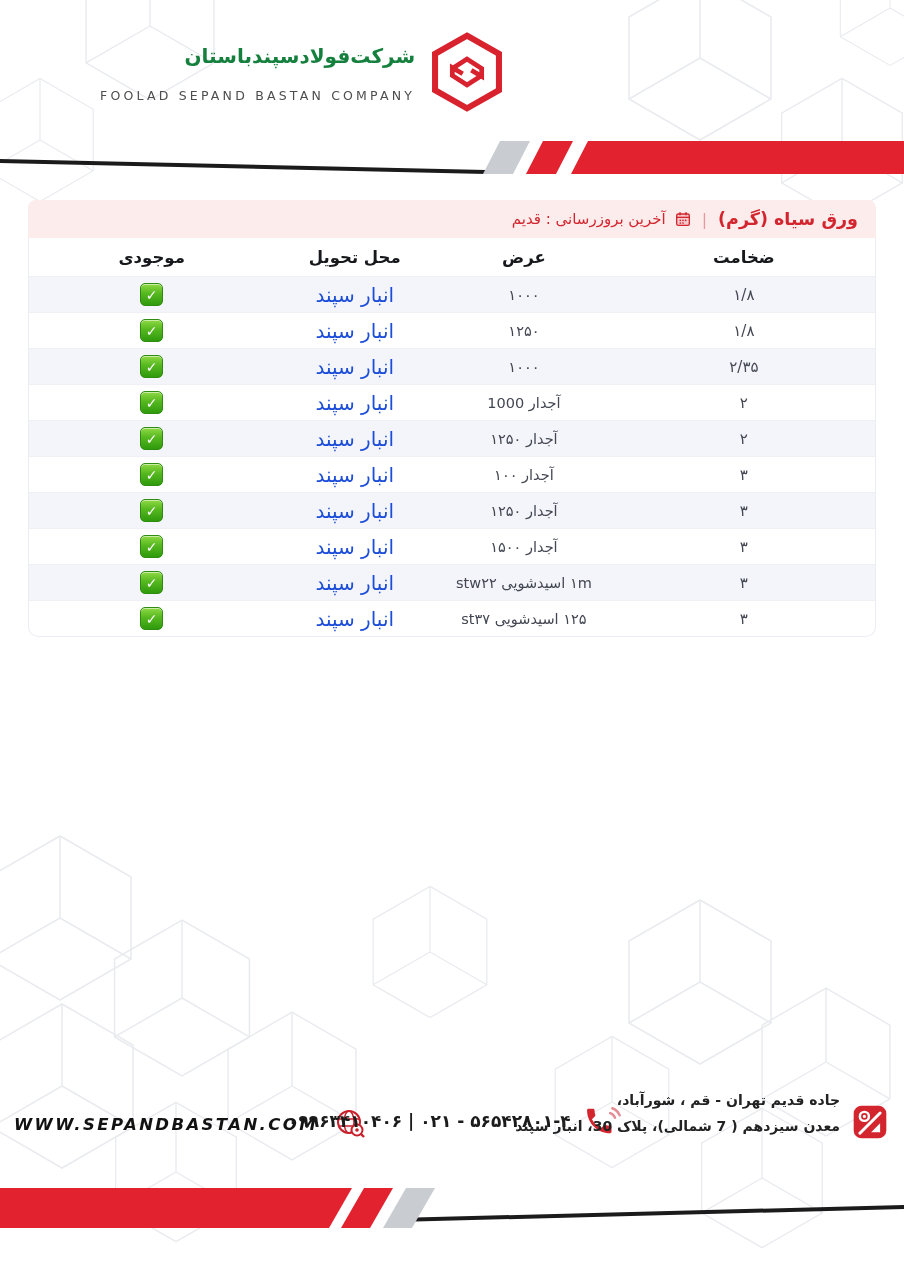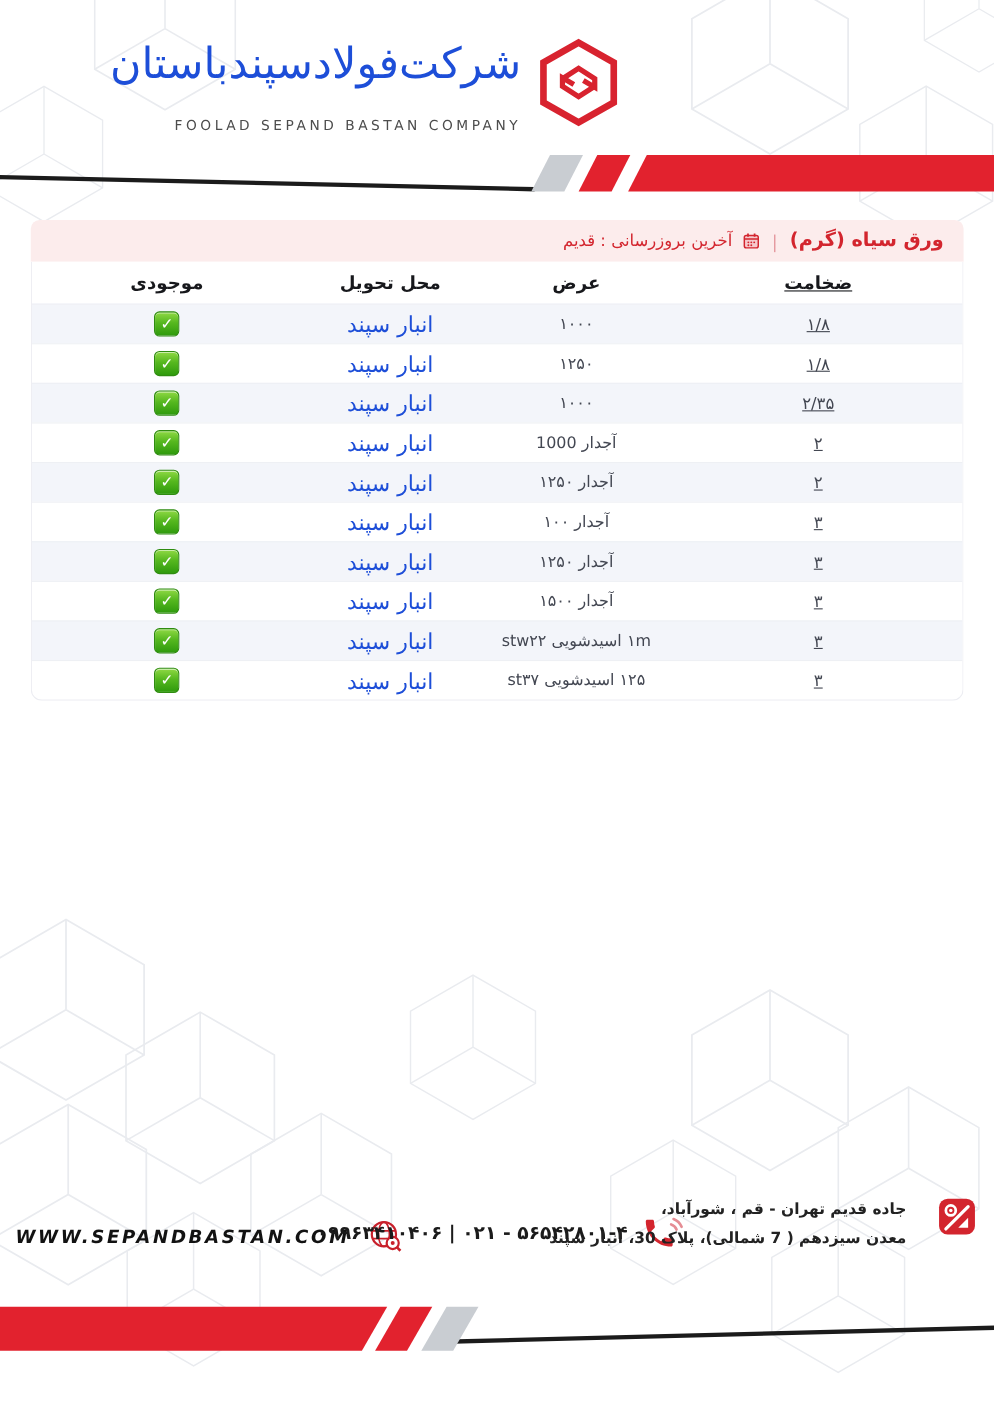--- a/index.html
+++ b/index.html
@@ -5,21 +5,21 @@
   html,body{margin:0;padding:0;}
   body{font-family:"DejaVu Sans","Liberation Sans",sans-serif;background:#ffffff;}
   .page{position:relative;width:904px;height:1280px;margin:0 auto;background:#ffffff;overflow:hidden;}
 
   
   .bgpattern{position:absolute;inset:0;pointer-events:none;}
 
   
   .brand{position:absolute;top:30px;left:100px;display:flex;align-items:center;gap:14px;}
   .brand-text{display:flex;flex-direction:column;align-items:flex-end;}
-  .brand-title{font-size:39px;font-weight:400;color:#1d4ed8;line-height:1.5;direction:rtl;}
+  .brand-title{font-size:20px;font-weight:700;color:#15803d;line-height:1.5;direction:rtl;}
   .brand-sub{margin-top:17px;font-size:12.5px;letter-spacing:3.2px;color:#4d4d4d;font-weight:500;}
 
   
   .band{position:absolute;left:0;width:904px;}
   .band.top{top:138px;height:40px;}
   .band.bottom{top:1182px;height:56px;}
 
   
   .banner{position:absolute;left:28px;top:200px;width:848px;height:38px;box-sizing:border-box;
     background:#fcecec;border-radius:8px 8px 0 0;display:flex;align-items:center;direction:rtl;
@@ -28,35 +28,35 @@
   .banner .div{color:#e59aa0;font-size:16px;padding:0 2px;}
   .banner .upd{font-size:15px;}
 
   
   .card{position:absolute;left:28px;top:238px;width:848px;box-sizing:border-box;background:#fff;
     border:1px solid #ecedf2;border-top:none;border-radius:0 0 10px 10px;overflow:hidden;direction:rtl;}
   .trow{display:flex;align-items:center;height:35px;border-top:1px solid #eef0f4;}
   .trow.head{height:38px;border-top:none;font-weight:700;color:#17181c;font-size:16.5px;}
   .trow:not(.head):nth-child(odd){background:#f3f5fa;}
   .c{display:flex;align-items:center;justify-content:center;white-space:nowrap;}
-  .c1{width:31%;text-decoration:underline;} .c2{width:21%;} .c3{width:19%;} .c4{width:29%;}
+  .c1{width:31%;} .c2{width:21%;} .c3{width:19%;} .c4{width:29%;}
   .trow:not(.head) .c1{font-size:15px;color:#434752;}
   .trow:not(.head) .c2{font-size:14.5px;color:#434752;}
   .trow:not(.head) .c3{font-size:20px;color:#1d4ed8;}
   .check{width:21px;height:21px;border-radius:5px;border:1px solid #2f8c10;
     background:linear-gradient(180deg,#8fd944 0%,#56b81f 45%,#2f9a0d 100%);
     color:#ffffff;font-size:14px;font-weight:900;display:flex;align-items:center;justify-content:center;
     box-shadow:inset 0 1px 0 rgba(255,255,255,.55);}
 
   
   .site{position:absolute;left:14px;top:1108px;display:flex;align-items:center;gap:17px;font-style:italic;}
   .site span{font-size:16.5px;font-weight:700;letter-spacing:2.4px;color:#121212;}
   .phones{position:absolute;left:288px;top:1104px;display:flex;align-items:center;gap:12px;}
   .phones span{direction:ltr;font-size:17px;font-weight:700;color:#1b1b1b;text-align:right;}
-  .addr{position:absolute;right:16px;top:1088px;display:flex;align-items:flex-start;gap:28px;}
+  .addr{position:absolute;right:16px;top:1088px;display:flex;align-items:flex-end;gap:12px;}
   .addr .lines{direction:rtl;text-align:right;font-size:14px;font-weight:700;color:#222;line-height:1.85;}
 </style>
 </head>
 <body>
 
 <div class="page">
 
   <svg class="bgpattern" width="904" height="1280" viewBox="0 0 904 1280">
     <defs>
       <g id="hx" fill="none" stroke="#e9ebef" stroke-width="1.6">

